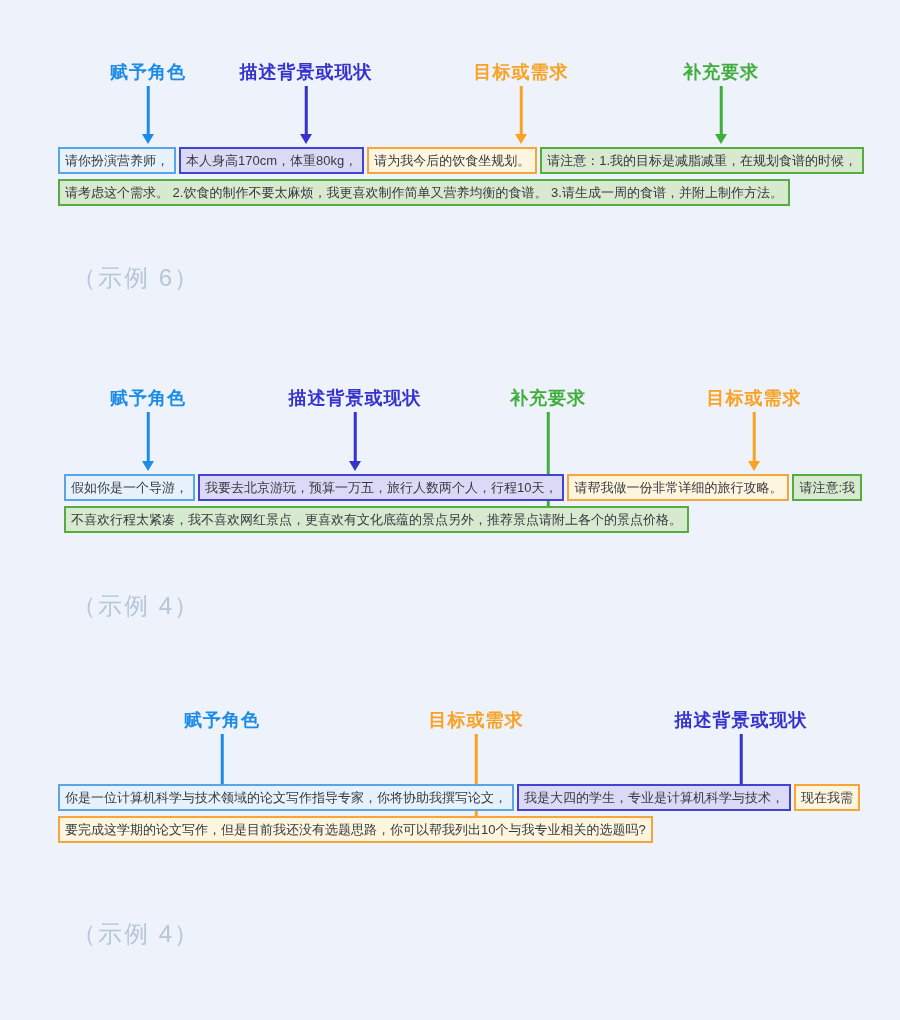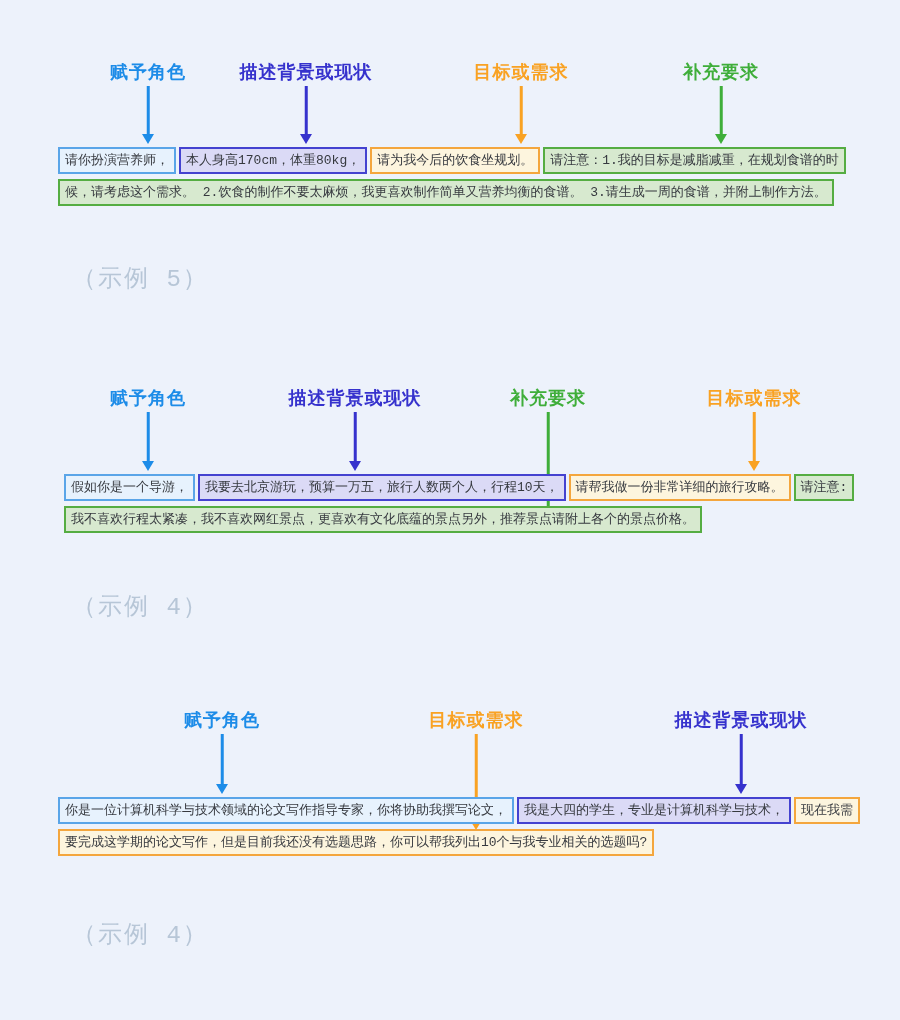--- a/index.html
+++ b/index.html
@@ -6,21 +6,21 @@
     --page-bg:#edf2fb;
     --text:#36393f;
     --caption:#b7c6d7;
     --role-label:#1d8ce8; --role-border:#5aa5e8; --role-fill:#e7f2fd;
     --background-label:#3632cd; --background-border:#4442d0; --background-fill:#dbdaf6;
     --goal-label:#f9a223; --goal-border:#f4a63d; --goal-fill:#fdf5de;
     --supplement-label:#3fae3a; --supplement-border:#55ad42; --supplement-fill:#d7e9cf;
   }
   *{box-sizing:border-box; margin:0; padding:0;}
   body{font-family:"Liberation Sans", sans-serif; background:var(--page-bg);}
-  #page{position:relative; width:900px; height:1020px; background:var(--page-bg); overflow:hidden;font-family:Liberation Mono, monospace;}
+  #page{position:relative; width:900px; height:1020px; background:var(--page-bg); overflow:hidden;}
   .example{position:absolute; left:0; width:900px;}
 
   .cat-label{
     position:absolute; transform:translateX(-50%);
     font-size:18px; font-weight:700; white-space:nowrap; letter-spacing:1px;
   }
   .c-role{color:var(--role-label);}
   .c-background{color:var(--background-label);}
   .c-goal{color:var(--goal-label);}
   .c-supplement{color:var(--supplement-label);}
@@ -66,21 +66,21 @@
     <div class="cat-label c-goal" style="left:521px; top:60px;">目标或需求</div>
     <div class="cat-label c-supplement" style="left:721px; top:60px;">补充要求</div>
 
     <div class="arrow c-role" style="left:148px; top:86px; height:58px;"></div>
     <div class="arrow c-background" style="left:306px; top:86px; height:58px;"></div>
     <div class="arrow c-goal" style="left:521px; top:86px; height:58px;"></div>
     <div class="arrow c-supplement" style="left:721px; top:86px; height:58px;"></div>
 
     <p class="prompt" style="top:145px;"><span class="seg seg-role">请你扮演营养师，</span><span class="seg seg-background">本人身高170cm，体重80kg，</span><span class="seg seg-goal">请为我今后的饮食坐规划。</span><span class="seg seg-supplement">请注意：1.我的目标是减脂减重，在规划食谱的时候，请考虑这个需求。 2.饮食的制作不要太麻烦，我更喜欢制作简单又营养均衡的食谱。 3.请生成一周的食谱，并附上制作方法。</span></p>
 
-    <div class="caption" style="top:262px;">（示例 5）</div>
+    <div class="caption" style="top:262px;">（示例 6）</div>
   </section>
 
   <section class="example" style="top:326px; height:322px;">
     <div class="cat-label c-role" style="left:148px; top:60px;">赋予角色</div>
     <div class="cat-label c-background" style="left:355px; top:60px;">描述背景或现状</div>
     <div class="cat-label c-supplement" style="left:548px; top:60px;">补充要求</div>
     <div class="cat-label c-goal" style="left:754px; top:60px;">目标或需求</div>
 
     <div class="arrow c-role" style="left:148px; top:86px; height:59px;"></div>
     <div class="arrow c-background" style="left:355px; top:86px; height:59px;"></div>
@@ -94,18 +94,18 @@
 
   <section class="example" style="top:648px; height:340px;">
     <div class="cat-label c-role" style="left:222px; top:60px;">赋予角色</div>
     <div class="cat-label c-goal" style="left:476px; top:60px;">目标或需求</div>
     <div class="cat-label c-background" style="left:741px; top:60px;">描述背景或现状</div>
 
     <div class="arrow c-role" style="left:222px; top:86px; height:60px;"></div>
     <div class="arrow c-goal" style="left:476px; top:86px; height:96px;"></div>
     <div class="arrow c-background" style="left:741px; top:86px; height:60px;"></div>
 
-    <p class="prompt" style="top:147px;"><span class="seg seg-role">你是一位计算机科学与技术领域的论文写作指导专家，你将协助我撰写论文，</span><span class="seg seg-background">我是大四的学生，专业是计算机科学与技术，</span><span class="seg seg-goal">现在我需要完成这学期的论文写作，但是目前我还没有选题思路，你可以帮我列出10个与我专业相关的选题吗?</span></p>
+    <p class="prompt" style="top:134px;"><span class="seg seg-role">你是一位计算机科学与技术领域的论文写作指导专家，你将协助我撰写论文，</span><span class="seg seg-background">我是大四的学生，专业是计算机科学与技术，</span><span class="seg seg-goal">现在我需要完成这学期的论文写作，但是目前我还没有选题思路，你可以帮我列出10个与我专业相关的选题吗?</span></p>
 
     <div class="caption" style="top:270px;">（示例 4）</div>
   </section>
 
 </div>
 
 </body></html>

